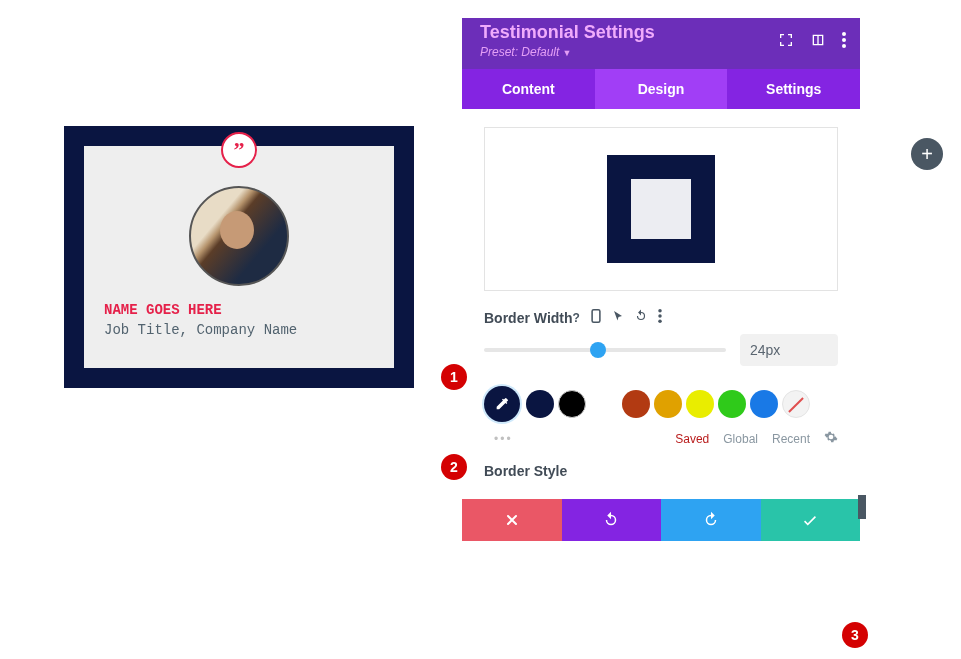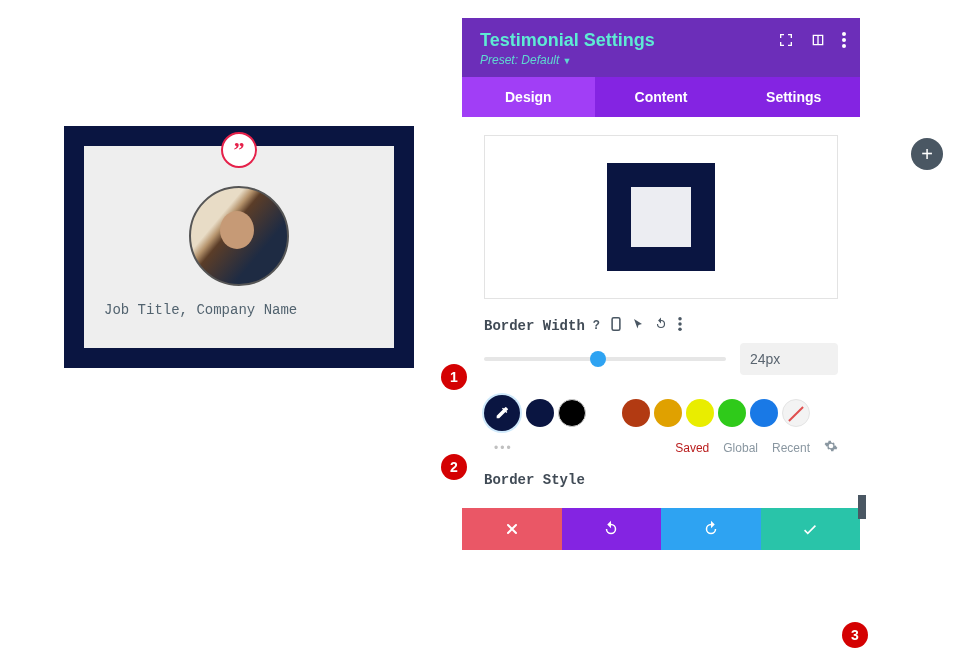--- a/index.html
+++ b/index.html
@@ -76,22 +76,22 @@
     position: absolute;
     left: 462px;
     top: 18px;
     width: 398px;
     background: #fff;
     display: flex;
     flex-direction: column;
   }
   .panel-header {
     background: #6c2eb9;
-    color: #5eead4;
-    padding: 12px 18px 10px;
+    color: #f0abfc;
+    padding: 4px 18px 10px;
     position: relative;
   }
   .panel-title {
     font-size: 18px;
     font-weight: 700;
   }
   .panel-preset {
     font-size: 12px;
     opacity: .9;
     margin-top: 2px;
@@ -137,26 +137,24 @@
   }
   .bordered-square {
     width: 108px;
     height: 108px;
     border: 24px solid #0a1541;
     background: #ecedf2;
   }
   .label-row {
     display: flex;
     align-items: center;
-    gap: 8px;
     margin: 10px 0 8px;
     color: #414b56;
     font-size: 14px;
     font-weight: 600;
-    font-family: Liberation Mono, monospace;
   }
   .label-icons { display: flex; gap: 10px; align-items: center; color:#4a5763;}
   .label-icons .ic { font-size:12px; font-weight:bold; }
 
   .slider-row {
     display: flex;
     align-items: center;
     gap: 14px;
     margin-bottom: 20px;
     position: relative;
@@ -276,20 +274,21 @@
     position:absolute;left:858px;top:495px;width:8px;height:24px;background:#4a5763;
   }
 </style>
 </head>
 <body>
 
 <div class="testimonial-card">
   <div class="card-inner">
     <div class="quote-badge">”</div>
     <div class="avatar"></div>
+    <div class="name-line">NAME GOES HERE</div>
     <div class="job-line">Job Title, Company Name</div>
   </div>
 </div>
 
 <div class="settings-panel">
   <div class="panel-header">
     <div class="panel-title">Testimonial Settings</div>
     <div class="panel-preset">
       <span>Preset: Default</span><span class="caret">▼</span>
     </div>
@@ -302,22 +301,22 @@
           </svg></span>
       <span><svg width="4" height="16" viewBox="0 0 4 16">
             <circle cx="2" cy="2" r="2"></circle>
             <circle cx="2" cy="8" r="2"></circle>
             <circle cx="2" cy="14" r="2"></circle>
           </svg></span>
     </div>
   </div>
 
   <div class="tabs">
+    <div class="tab">Content</div>
     <div class="tab active">Design</div>
-    <div class="tab">Content</div>
     <div class="tab">Settings</div>
   </div>
 
   <div class="panel-body">
     <div class="preview-box">
       <div class="bordered-square"></div>
     </div>
 
     <div class="label-row">
       <span>Border Width</span>

